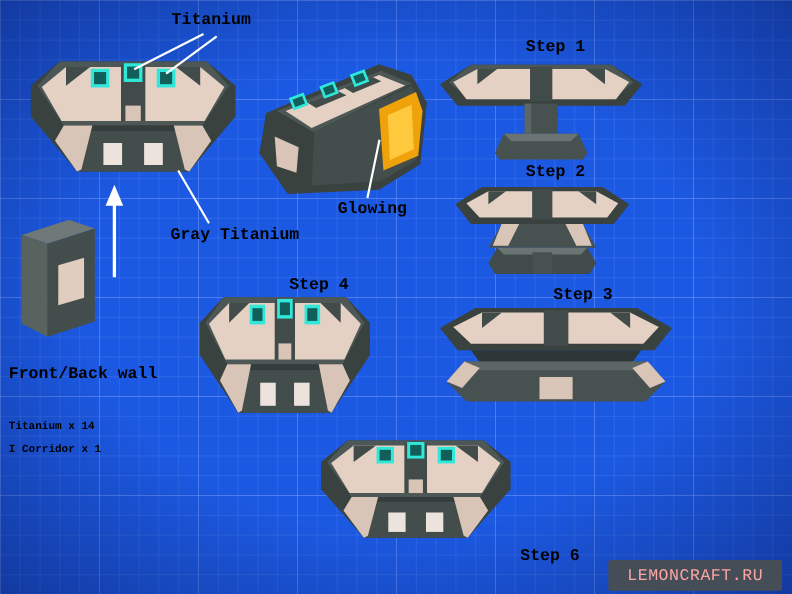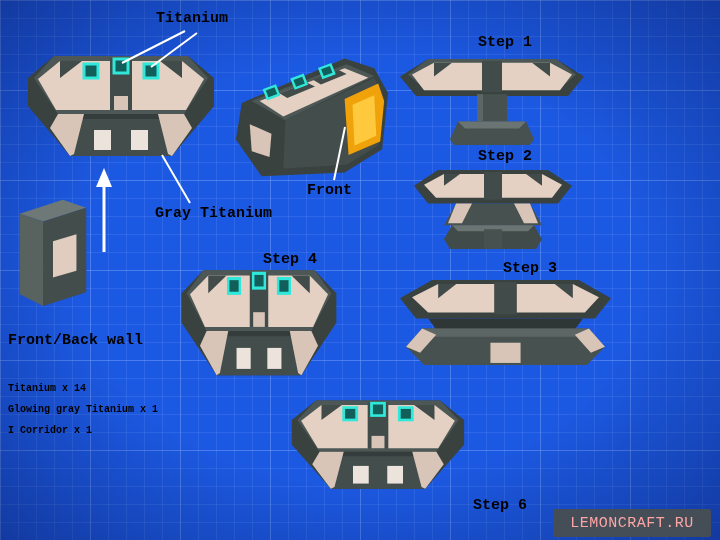--- a/index.html
+++ b/index.html
@@ -156,33 +156,32 @@
   <svg class="overlay" viewBox="0 0 720 540">
     <line x1="185" y1="31" x2="122" y2="63" stroke="#ffffff" stroke-width="2"></line>
     <line x1="197" y1="33" x2="151" y2="67" stroke="#ffffff" stroke-width="2"></line>
     <line x1="190" y1="203" x2="162" y2="155" stroke="#ffffff" stroke-width="2"></line>
     <line x1="334" y1="180" x2="345" y2="127" stroke="#ffffff" stroke-width="2"></line>
     <line x1="104" y1="252" x2="104" y2="184" stroke="#ffffff" stroke-width="3"></line>
     <polygon points="104,168 96,187 112,187" fill="#ffffff"></polygon>
   </svg>
 
   <div class="lbl" style="left:156px;top:10px">Titanium</div>
-  <div class="lbl" style="left:307px;top:182px">Front</div>
+  <div class="lbl" style="left:307px;top:182px">Glowing</div>
   <div class="lbl" style="left:8px;top:332px">Front/Back wall</div>
   <div class="lbl" style="left:155px;top:205px">Gray Titanium</div>
 
   <div class="lbl" style="left:478px;top:34px">Step 1</div>
   <div class="lbl" style="left:478px;top:148px">Step 2</div>
   <div class="lbl" style="left:503px;top:260px">Step 3</div>
   <div class="lbl" style="left:263px;top:251px">Step 4</div>
   <div class="lbl" style="left:473px;top:497px">Step 6</div>
 
   <div class="materials">
     <div>Titanium x 14</div>
-    <div>Glowing gray Titanium x 1</div>
     <div>I Corridor x 1</div>
   </div>
 
   <div class="watermark">
     <span>LEMONCRAFT.RU</span>
   </div>
 
 </div>
 
 </body></html>

